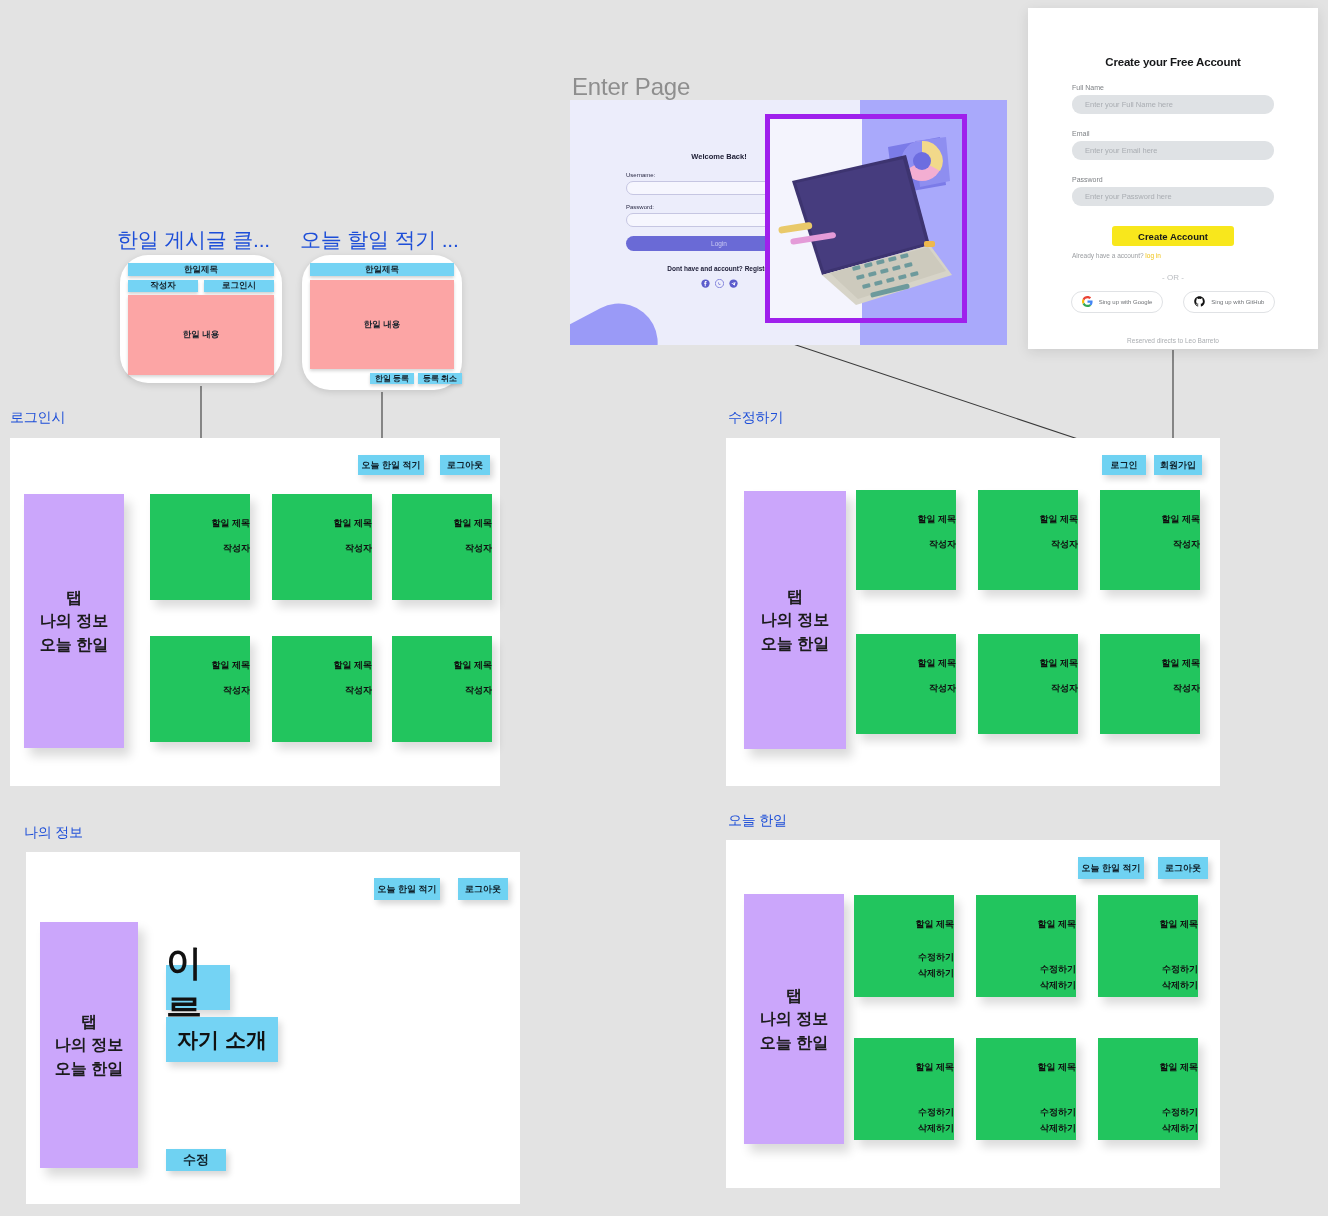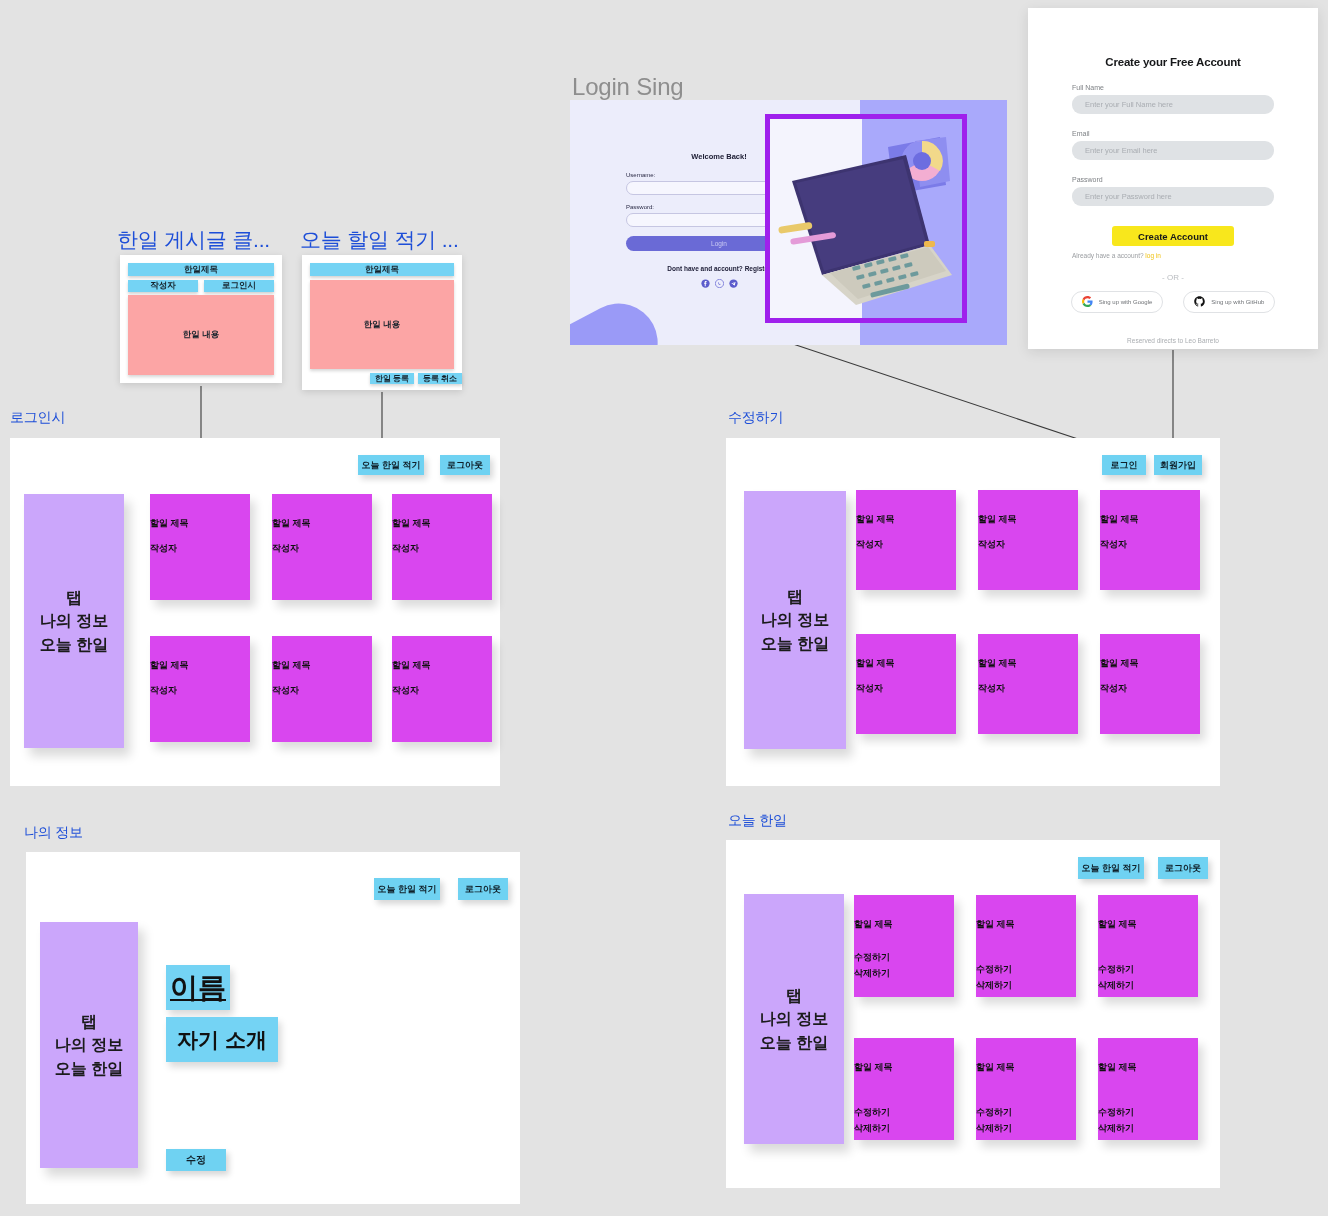--- a/index.html
+++ b/index.html
@@ -23,21 +23,21 @@
   .sec-title.big { font-size: 14px; }
   .sec-title.lg { font-size: 24px; color: #8e8e8e; }
 
   
   .frame {
     position: absolute;
     background: #ffffff;
   }
 
   
-  .thumb { position: absolute; background:#fff; box-shadow: 0 2px 7px rgba(0,0,0,0.13); }
+  .thumb { position: absolute; background:#fff; box-shadow: 0 2px 7px rgba(0,0,0,0.13); border-radius: 28px; }
   .tbar {
     background:#74d3f4; color:#15222b; font-size:8.5px; font-weight:700;
     display:flex; align-items:center; justify-content:center;
     box-shadow: 0 2px 3px rgba(0,0,0,0.18);
   }
   .tbody {
     background:#fca5a5; color:#15222b; font-size:8.5px; font-weight:700;
     display:flex; align-items:center; justify-content:center;
     box-shadow: 0 2px 3px rgba(0,0,0,0.16);
   }
@@ -68,23 +68,23 @@
     text-align:center;
     color:#1b1b1b;
     font-size:16px;
     font-weight:700;
     line-height:1.45;
   }
 
   
   .gcard {
     position:absolute;
-    background:#d946ef;
+    background:#22c55e;
     box-shadow: 5px 7px 9px rgba(0,0,0,0.14);
-    display:flex; flex-direction:column; align-items:flex-start;
+    display:flex; flex-direction:column; align-items:flex-end;
     color:#101010;
     font-size:9px;
     font-weight:700;
     line-height:1.7;
   }
   .gcard .t { margin-top: 22px; }
   .gcard .s { margin-top: 10px; }
   .gcard .a { margin-top: 18px; text-align:center;font-family:Liberation Serif, serif; }
 
   
@@ -155,21 +155,21 @@
   </div>
 
   <div class="sec-title" style="left:300px; top:226px;">오늘 할일 적기 ...</div>
   <div class="thumb" style="left:302px; top:255px; width:160px; height:135px;">
     <div class="tbar" style="position:absolute; left:8px; top:8px; width:144px; height:13px;">한일제목</div>
     <div class="tbody" style="position:absolute; left:8px; top:25px; width:144px; height:89px;">한일 내용</div>
     <div class="tbtn" style="position:absolute; left:68px; top:118px; width:44px; height:11px;">한일 등록</div>
     <div class="tbtn" style="position:absolute; left:116px; top:118px; width:44px; height:11px;">등록 취소</div>
   </div>
 
-  <div class="sec-title lg" style="left:572px; top:73px;">Login Sing</div>
+  <div class="sec-title lg" style="left:572px; top:73px;">Enter Page</div>
   <div id="loginpage">
     <div id="lp-right"></div>
     <div id="lp-blob"></div>
 
     <div id="lp-form">
       <div class="wb">Welcome Back!</div>
       <div class="lbl">Username:</div>
       <div class="inp"></div>
       <div class="lbl">Password:</div>
       <div class="inp"></div>
@@ -374,23 +374,23 @@
     <div class="bbtn" style="left:432px; top:26px; width:50px; height:22px;">로그아웃</div>
 
     <div class="sidebar" style="left:14px; top:70px; width:98px; height:246px;">
       <div>
         <div>탭</div>
         <div>나의 정보</div>
         <div>오늘 한일</div>
       </div>
     </div>
 
-    <div class="hbox" style="left:140px; top:113px; width:64px; height:45px; font-size:28px;text-decoration:underline;">이름</div>
+    <div class="hbox" style="left:140px; top:113px; width:64px; height:45px; font-size:36px;">이름</div>
     <div class="hbox" style="left:140px; top:165px; width:112px; height:45px; font-size:21px;">자기 소개</div>
-    <div class="bbtn" style="left:140px; top:297px; width:60px; height:22px; font-size:10px;">수정</div>
+    <div class="bbtn" style="left:140px; top:297px; width:60px; height:22px; font-size:13px;">수정</div>
   </div>
 
   <div class="sec-title big" style="left:728px; top:812px;">오늘 한일</div>
   <div class="frame" style="left:726px; top:840px; width:494px; height:348px;">
     <div class="bbtn" style="left:352px; top:17px; width:66px; height:22px;">오늘 한일 적기</div>
     <div class="bbtn" style="left:432px; top:17px; width:50px; height:22px;">로그아웃</div>
 
     <div class="sidebar" style="left:18px; top:54px; width:100px; height:250px;">
       <div>
         <div>탭</div>

